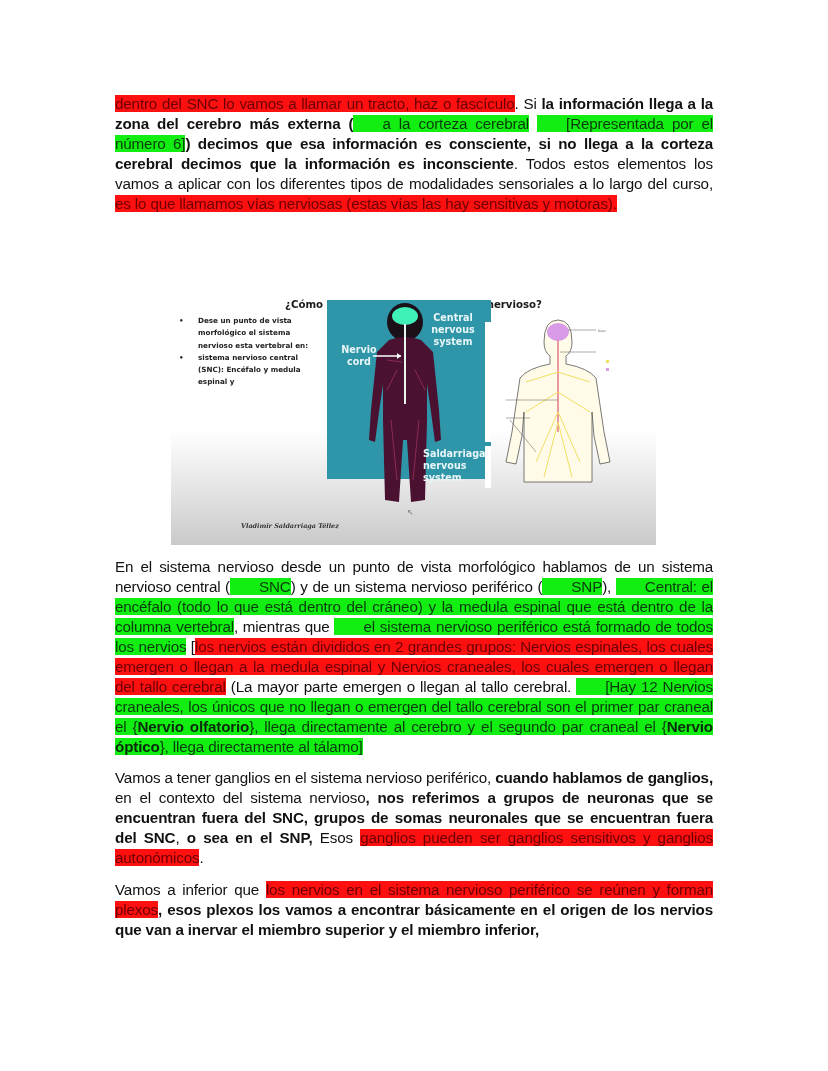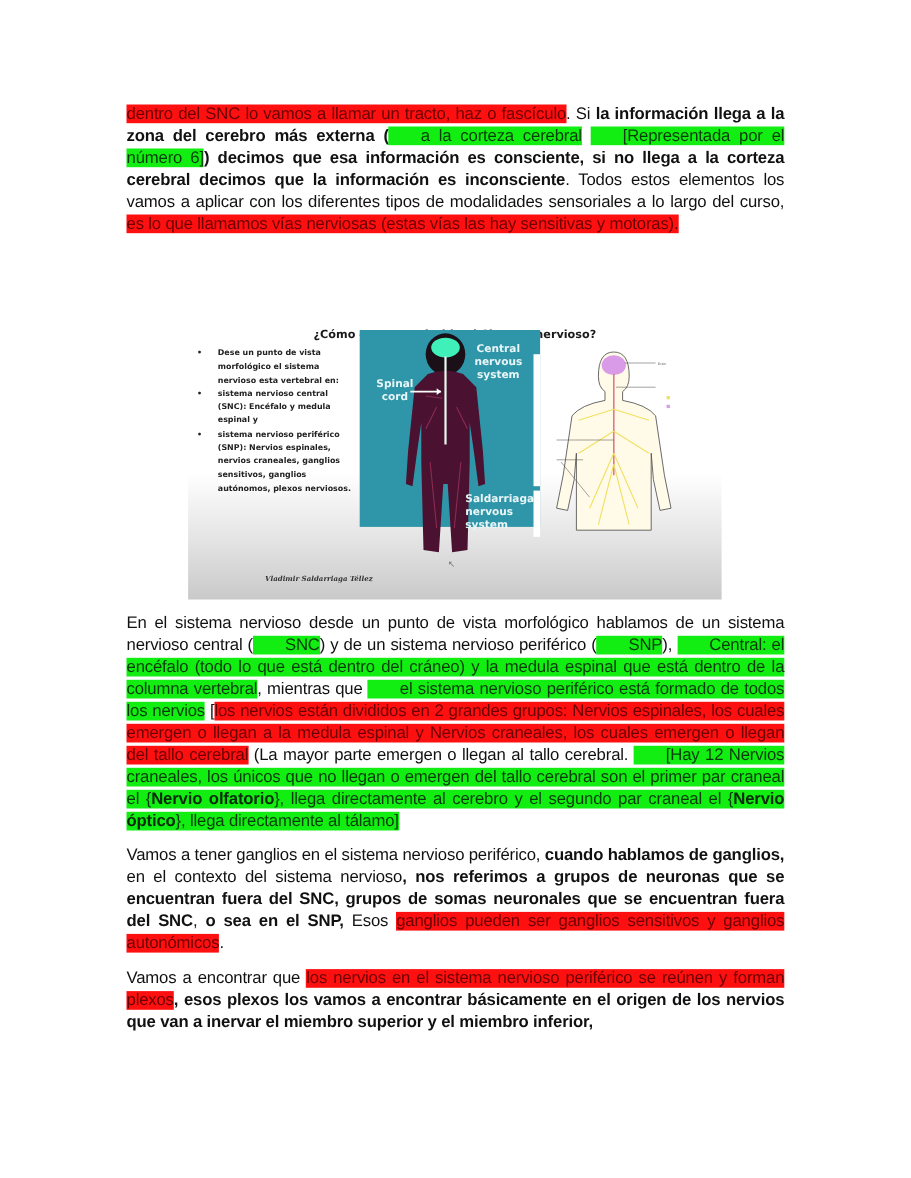--- a/index.html
+++ b/index.html
@@ -36,38 +36,37 @@
 
 <div class="para" style="top:94px;">
   <span class="r">dentro del SNC lo vamos a llamar un tracto, haz o fascículo</span><span>. Si </span><b>la información llega a la zona del cerebro más externa (</b><span class="g">a la corteza cerebral</span><span> </span><span class="g">[Representada por el número 6]</span><b>)</b><b> decimos que esa información es consciente, si no llega a la corteza cerebral decimos que la información es inconsciente</b><span>. Todos estos elementos los vamos a aplicar con los diferentes tipos de modalidades sensoriales a lo largo del curso, </span><span class="r">es lo que llamamos vías nerviosas (estas vías las hay sensitivas y motoras).</span>
 </div>
 
 <div class="slide">
   <div class="slide-title">¿Cómo esta constituido el Sistema nervioso?</div>
   <ul class="bullets">
     <li>Dese un punto de vista morfológico el sistema nervioso esta vertebral en:</li>
     <li> sistema nervioso central (SNC): Encéfalo y medula espinal y</li>
-    <li>sistema nervioso periférico (SNP): Nervios espinales, nervios craneales, ganglios sensitivos, ganglios autónomos, plexos nerviosos.</li>
   </ul>
 
   <div class="bluepanel">
     <svg width="164" height="208" viewBox="0 0 164 208" style="position:absolute;left:0;top:0;">
 
       <ellipse cx="78" cy="22" rx="18" ry="19" fill="#1b0f18"></ellipse>
       <ellipse cx="78" cy="16" rx="13" ry="9" fill="#3ff0b8"></ellipse>
 
       <path d="M62 40 Q78 34 94 40 L106 52 L112 110 L114 140 L108 142 L104 112 L100 84 L100 120 L98 200 L84 202 L80 140 L76 140 L72 202 L58 200 L56 120 L56 84 L52 112 L48 142 L42 140 L44 110 L50 52 Z" fill="#4a1230"></path>
       <path d="M78 24 L78 104" stroke="#e8f8f0" stroke-width="2"></path>
       <path d="M60 60 L75 62 M70 70 L60 90 M88 70 L98 90 M64 120 L70 180 M92 120 L86 180" stroke="#8a2a55" stroke-width="1" fill="none"></path>
 
       <path d="M46 56 L74 56" stroke="#ffffff" stroke-width="1.5"></path>
       <path d="M74 56 L70 53 L70 59 Z" fill="#ffffff"></path>
     </svg>
     <div class="lbl" style="left:100px;top:12px;width:52px;">Central nervous system</div>
-    <div class="lbl" style="left:12px;top:44px;width:40px;">Spinal cord</div>
+    <div class="lbl" style="left:12px;top:44px;width:40px;">Nervio cord</div>
     <div class="lbl" style="left:96px;top:148px;width:60px;text-align:left;">Saldarriaga nervous system</div>
     <div class="bracket1"></div>
     <div class="bracket2"></div>
   </div>
 
   <div class="diagram">
     <svg width="160" height="180" viewBox="0 0 160 180">
       <path d="M48 30 Q48 8 62 8 Q76 8 76 30 Q76 40 70 44 L70 52 Q92 56 100 66 L108 120 L114 150 L104 152 L98 124 L96 100 L96 170 L28 170 L28 100 L26 124 L20 152 L10 150 L16 120 L24 66 Q32 56 54 52 L54 44 Q48 40 48 30 Z" fill="#fffbe8" stroke="#555" stroke-width="0.8"></path>
       <ellipse cx="62" cy="20" rx="11" ry="9" fill="#d99ae8"></ellipse>
       <path d="M62 28 L62 120" stroke="#e07a8a" stroke-width="1.5"></path>
@@ -85,14 +84,14 @@
 
 <div class="para" style="top:557px;">
   <span>En el sistema nervioso desde un punto de vista morfológico hablamos de un sistema nervioso central (</span><span class="g">SNC</span><span>) y de un sistema nervioso periférico (</span><span class="g">SNP</span><span>), </span><span class="g">Central: el encéfalo (todo lo que está dentro del cráneo)  y la medula espinal que está dentro de la columna vertebral</span><span>, mientras que </span><span class="g">el sistema nervioso periférico está formado de todos los nervios</span><span> [</span><span class="r">los nervios están divididos en 2 grandes grupos: Nervios espinales, los cuales emergen  o llegan a la medula espinal y Nervios craneales, los cuales emergen o llegan del tallo cerebral</span><span> (La mayor parte emergen o llegan al tallo cerebral. </span><span class="g"><span>[Hay 12 Nervios craneales, los únicos que no llegan o emergen del tallo cerebral son el primer par craneal el {</span><b>Nervio olfatorio</b><span>}, llega directamente al cerebro y el segundo par craneal el {</span><b>Nervio óptico</b><span>}, llega directamente al tálamo]</span></span>
 </div>
 
 <div class="para" style="top:768px;">
   <span>Vamos a tener ganglios en el sistema nervioso periférico, </span><b>cuando hablamos de ganglios,</b><span> en el contexto del sistema nervioso</span><b>, nos referimos a grupos de neuronas que se encuentran fuera del SNC, grupos de somas neuronales que se encuentran fuera del SNC</b><span>, </span><b>o sea en el SNP,</b><span> Esos </span><span class="r">ganglios pueden ser ganglios sensitivos y ganglios autonómicos</span><span>.</span>
 </div>
 
 <div class="para" style="top:880px;">
-  <span>Vamos a encontrar que </span><span class="r">los nervios en el sistema nervioso periférico se reúnen y forman plexos</span><b>, esos plexos los vamos a encontrar básicamente en el origen de los nervios que van a inervar el miembro superior y el miembro inferior,</b>
+  <span>Vamos a inferior que </span><span class="r">los nervios en el sistema nervioso periférico se reúnen y forman plexos</span><b>, esos plexos los vamos a encontrar básicamente en el origen de los nervios que van a inervar el miembro superior y el miembro inferior,</b>
 </div>
 
 </body></html>

